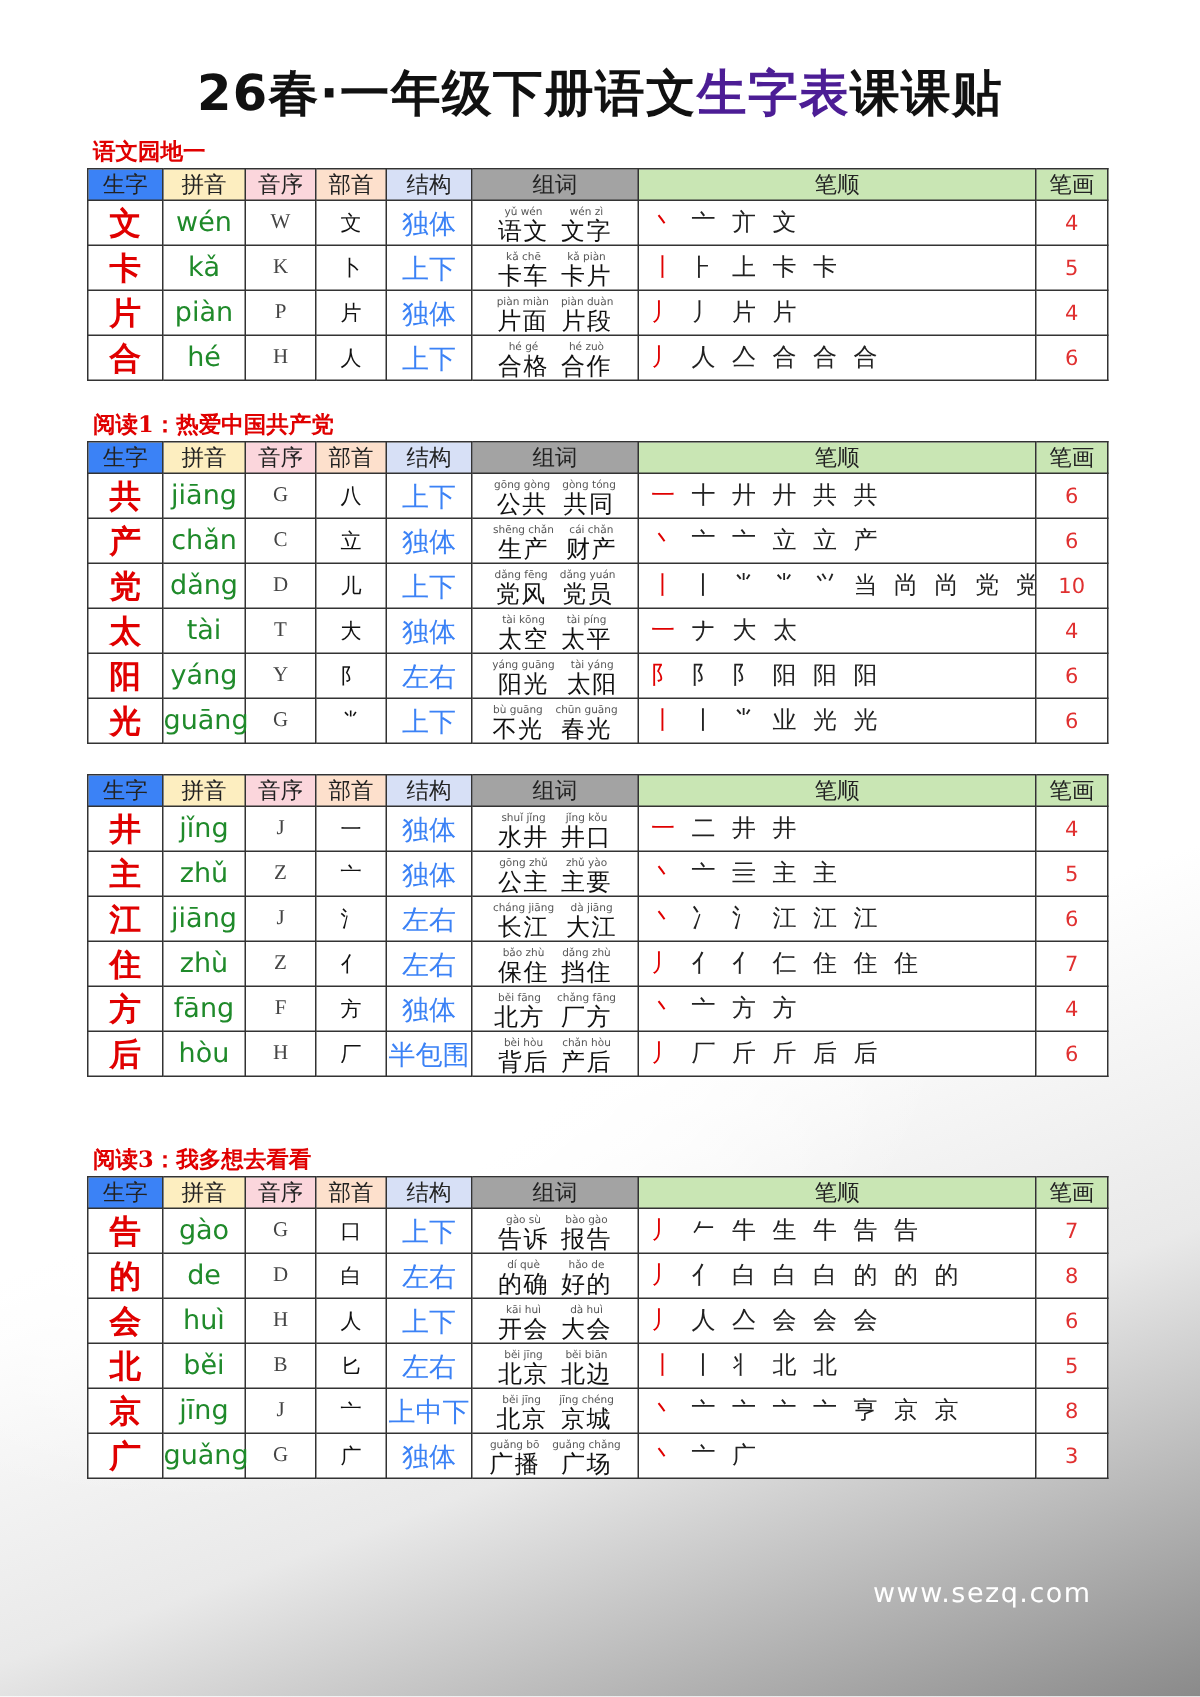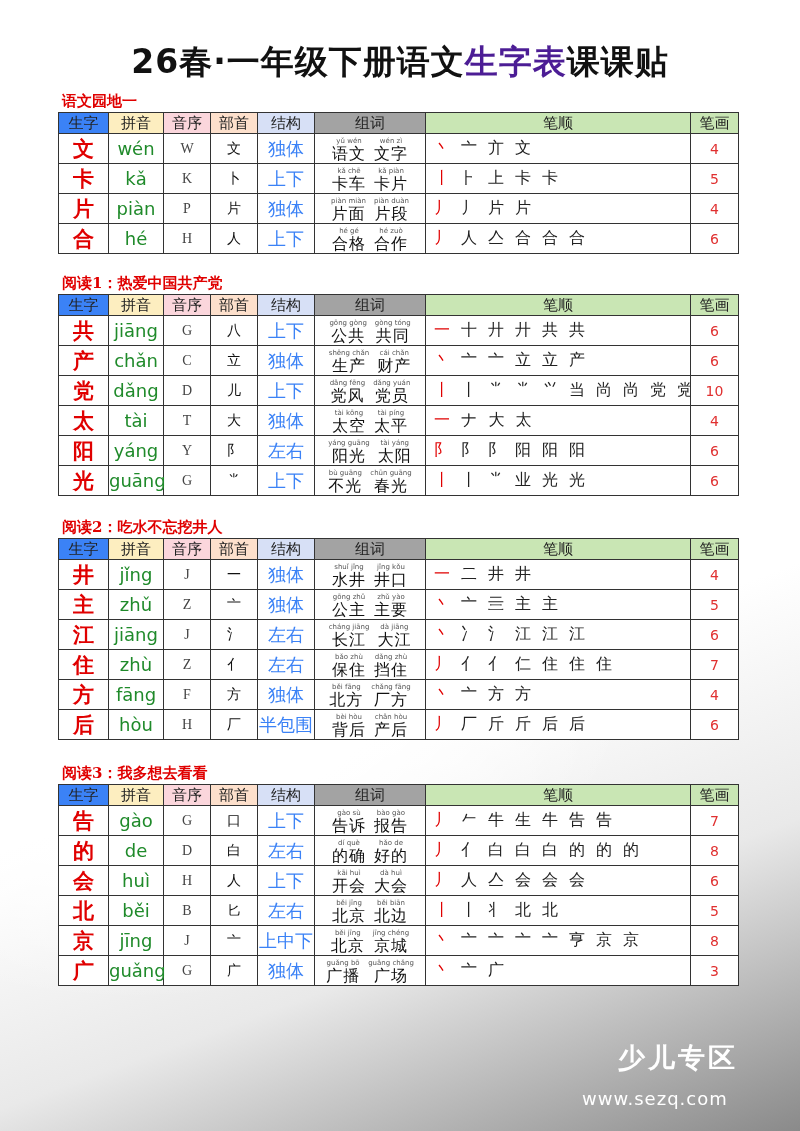--- a/index.html
+++ b/index.html
@@ -198,21 +198,20 @@
             <td class="bs">⺌</td>
             <td class="jg">上下</td>
             <td class="zc"><span class="pair"><span class="pin">bù guāng</span><span class="word">不光</span></span><span class="pair"><span class="pin">chūn guāng</span><span class="word">春光</span></span></td>
             <td class="bsx"><span class="s first">丨</span><span class="s">丨</span><span class="s">⺌</span><span class="s">业</span><span class="s">光</span><span class="s">光</span></td>
             <td class="bh">6</td>
           </tr>
         </tbody>
       </table>
     </div>
     <div class="section" style="top: 516px;">
-      <div class="sec-title">阅读2：吃水不忘挖井人</div>
       <table>
         <colgroup>
           <col style="width:50px">
           <col style="width:55px">
           <col style="width:47px">
           <col style="width:47px">
           <col style="width:57px">
           <col style="width:111px">
           <col style="width:265px">
           <col style="width:48px">
@@ -374,15 +373,14 @@
             <td class="zc"><span class="pair"><span class="pin">guǎng bō</span><span class="word">广播</span></span><span class="pair"><span class="pin">guǎng chǎng</span><span class="word">广场</span></span></td>
             <td class="bsx"><span class="s first">丶</span><span class="s">亠</span><span class="s">广</span></td>
             <td class="bh">3</td>
           </tr>
         </tbody>
       </table>
     </div>
   </div>
 
 <div class="wm">
-  <div class="cn">少儿专区</div>
   <div class="url">www.sezq.com</div>
 </div>
 
 </body></html>

